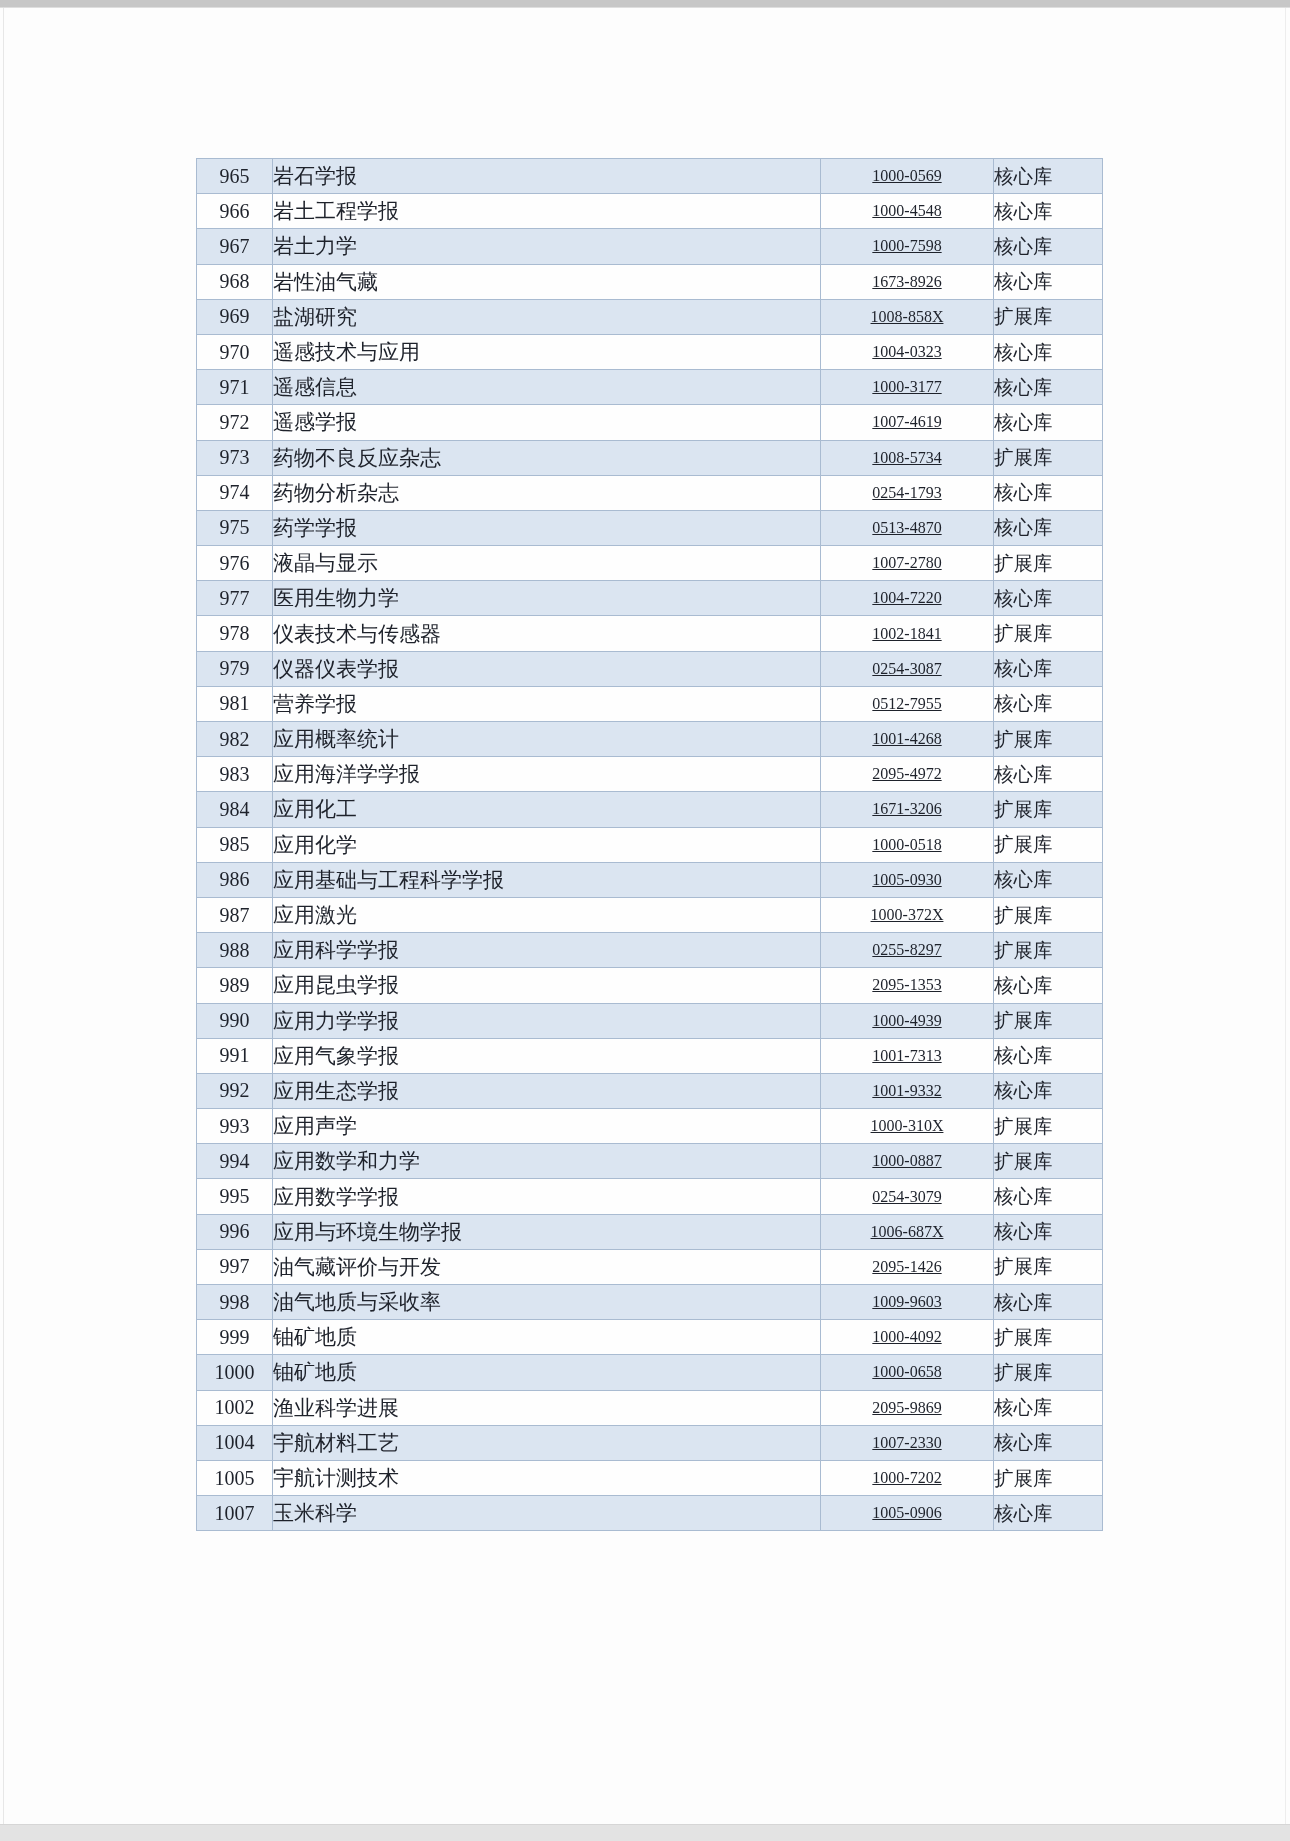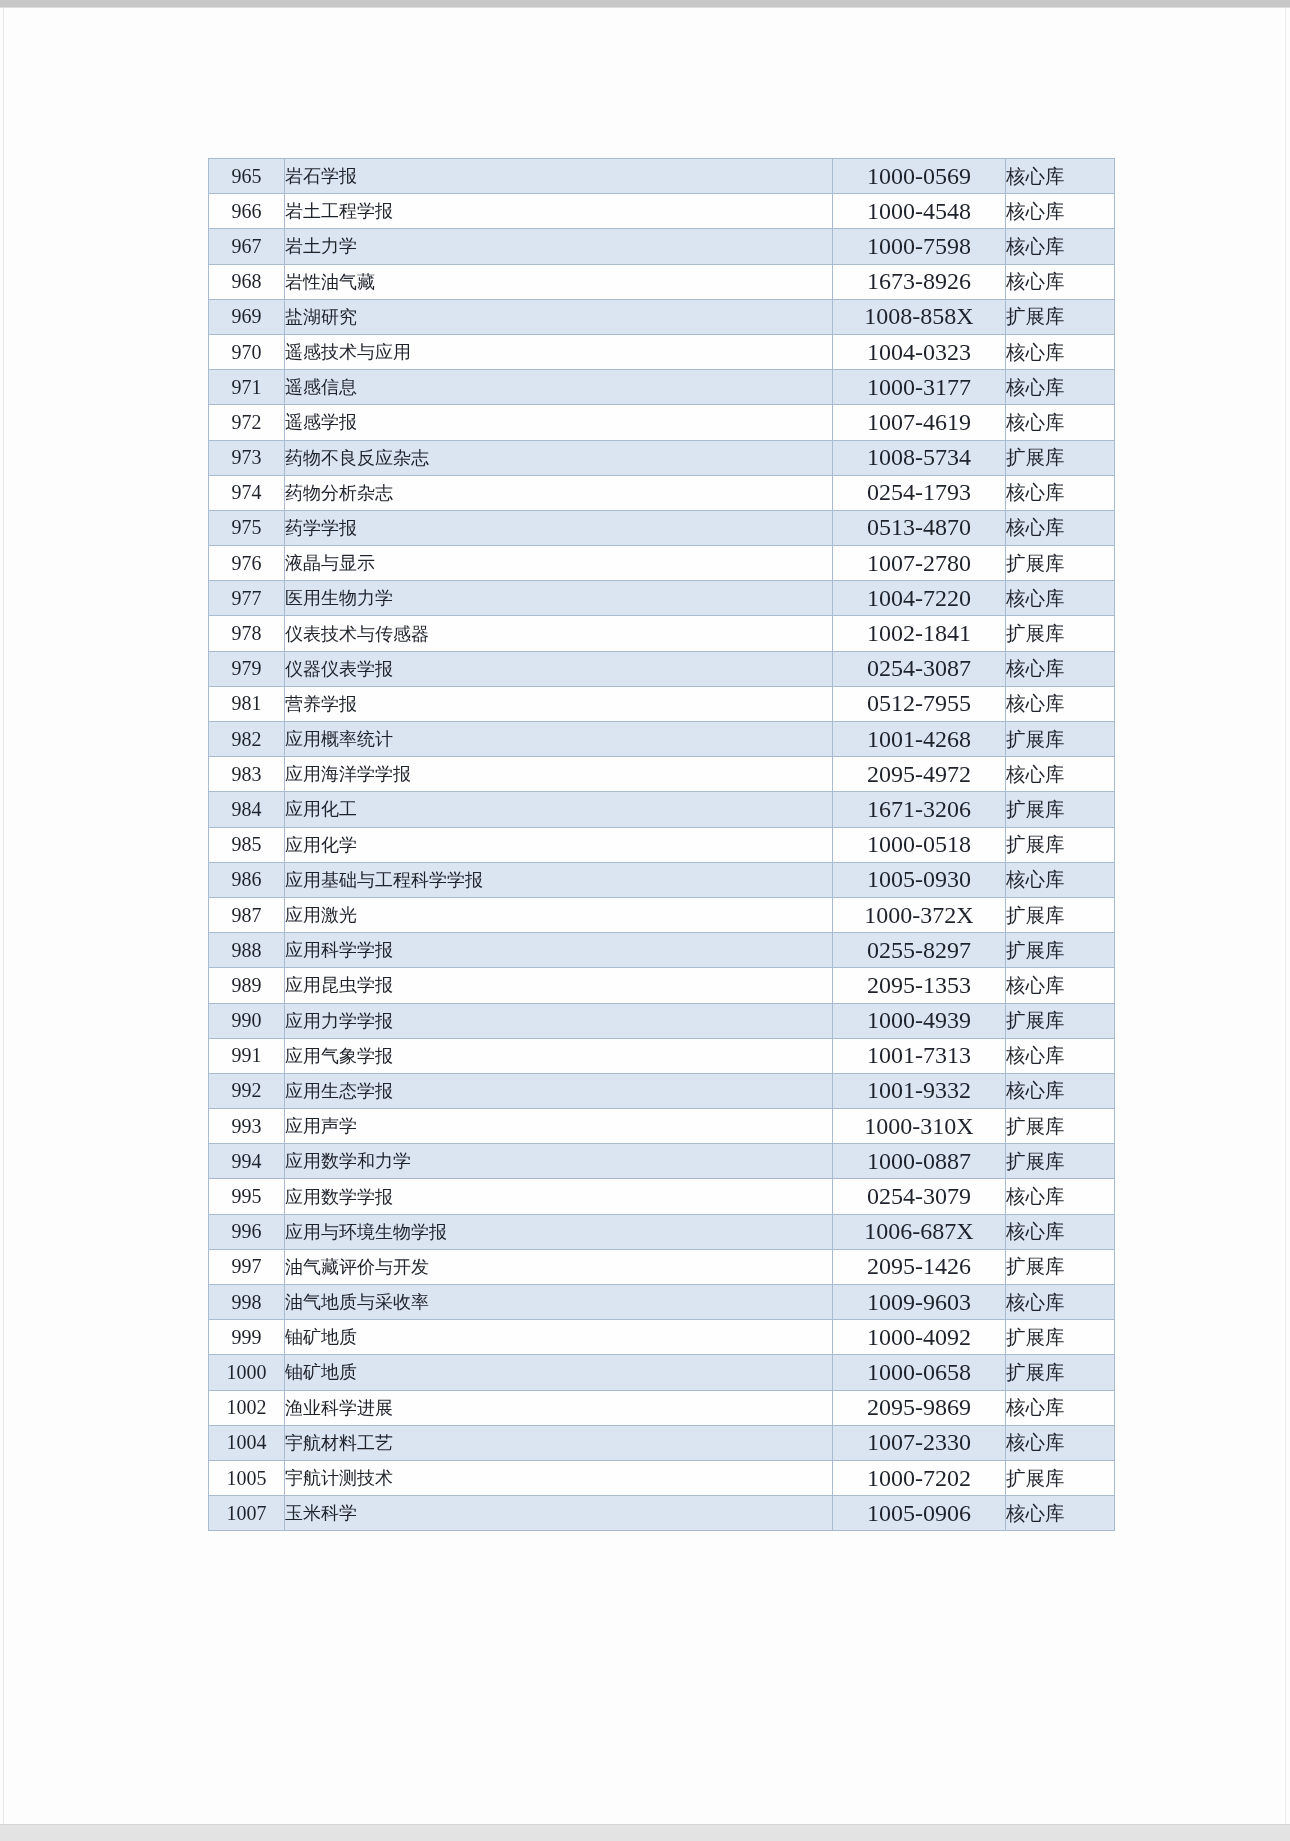--- a/index.html
+++ b/index.html
@@ -37,21 +37,21 @@
   }
   .edge-right {
     position: absolute;
     right: 4px; top: 8px; bottom: 17px;
     width: 1px;
     background: #ededed;
   }
   
   table.journal-table {
     position: absolute;
-    left: 208px;
+    left: 196px;
     top: 158px;
     width: 898px;
     border-collapse: collapse;
     table-layout: fixed;
   }
   table.journal-table td {
     box-sizing: border-box;
     height: 35.2px;
     border: 1px solid #a9bbd1;
     color: #1e222b;
@@ -68,26 +68,27 @@
   }
   td.col-no {
     width: 76px;
     text-align: center;
     font-size: 20px;
   }
   td.col-name {
     width: 548px;
     text-align: left;
     padding-left: 13px;
-    font-size: 18px;
+    font-size: 21px;
   }
   td.col-issn {
     width: 173px;
     text-align: center;
-    font-size: 24px;
+    font-size: 16px;
+    text-decoration: underline;
   }
   td.col-cat {
     width: 109px;
     text-align: left;
     font-size: 19.5px;
   }
 </style>
 </head>
 <body>
 

